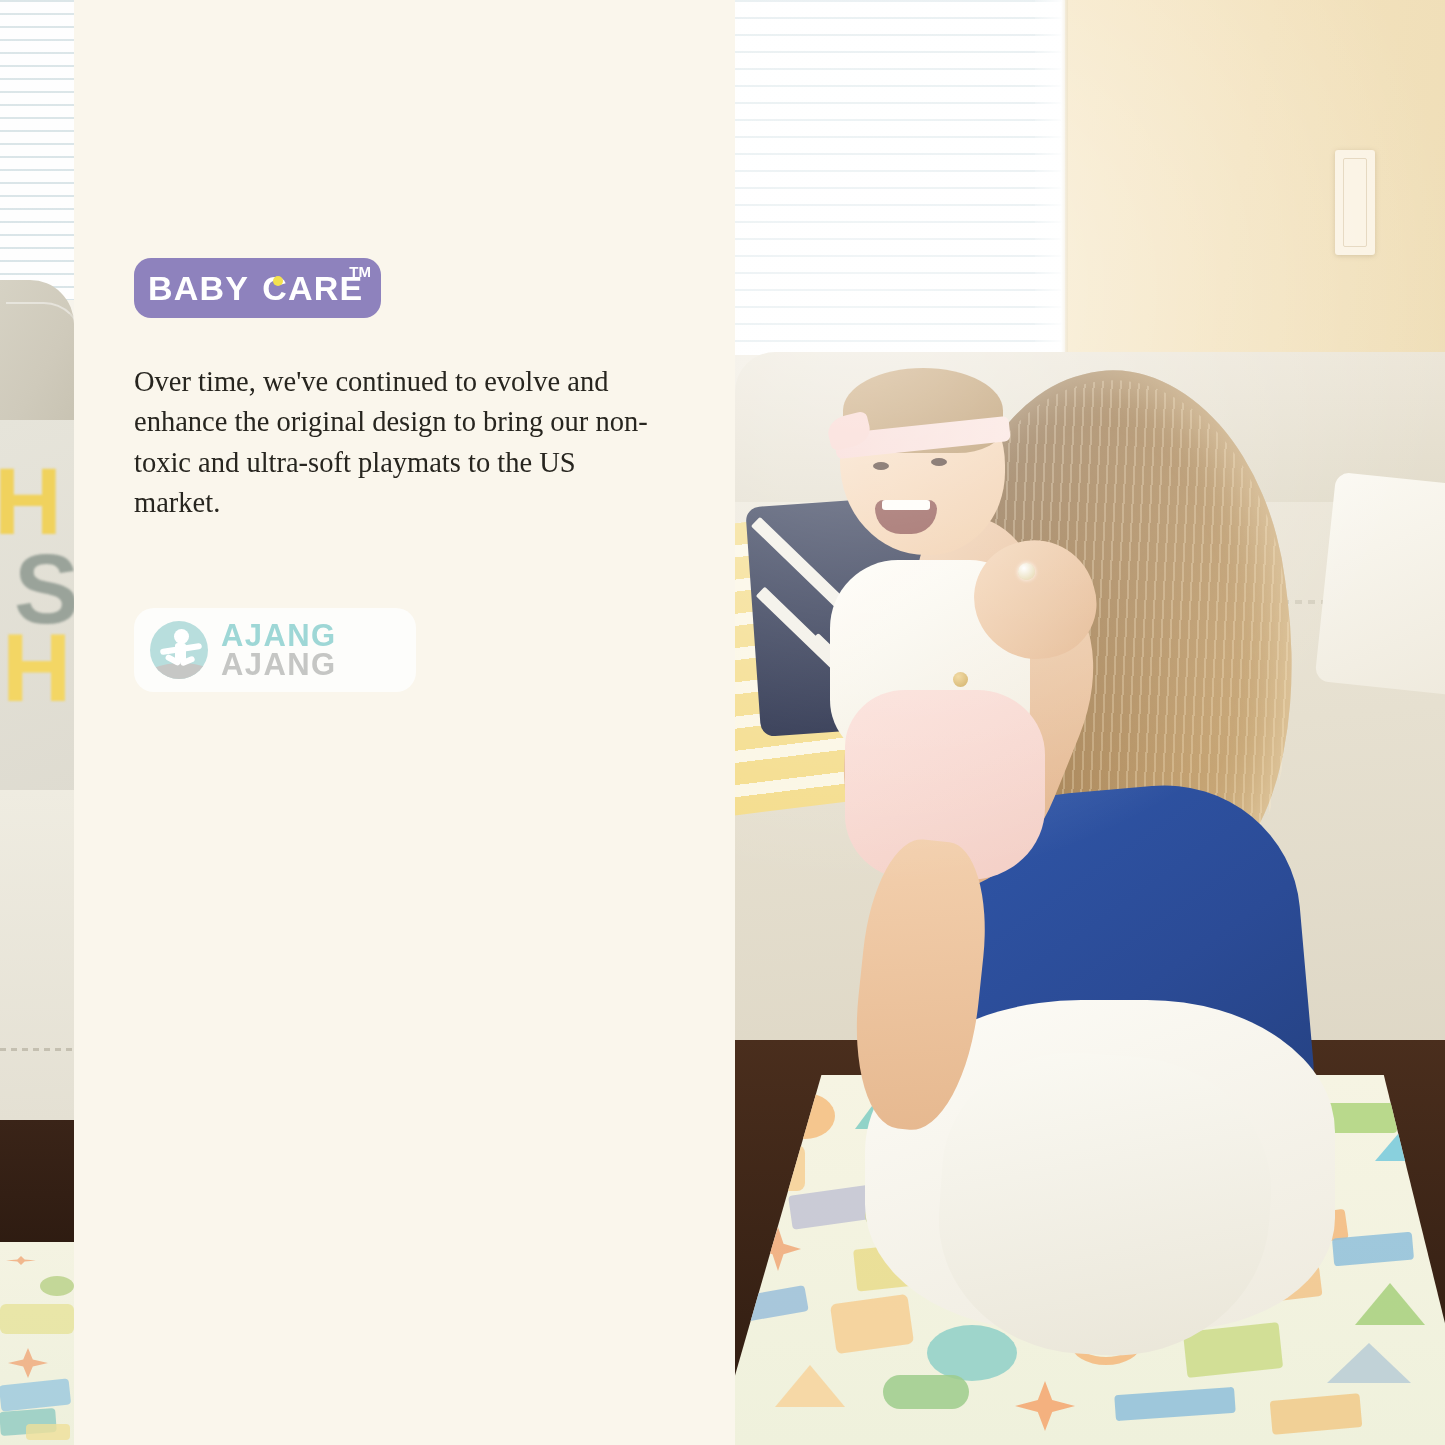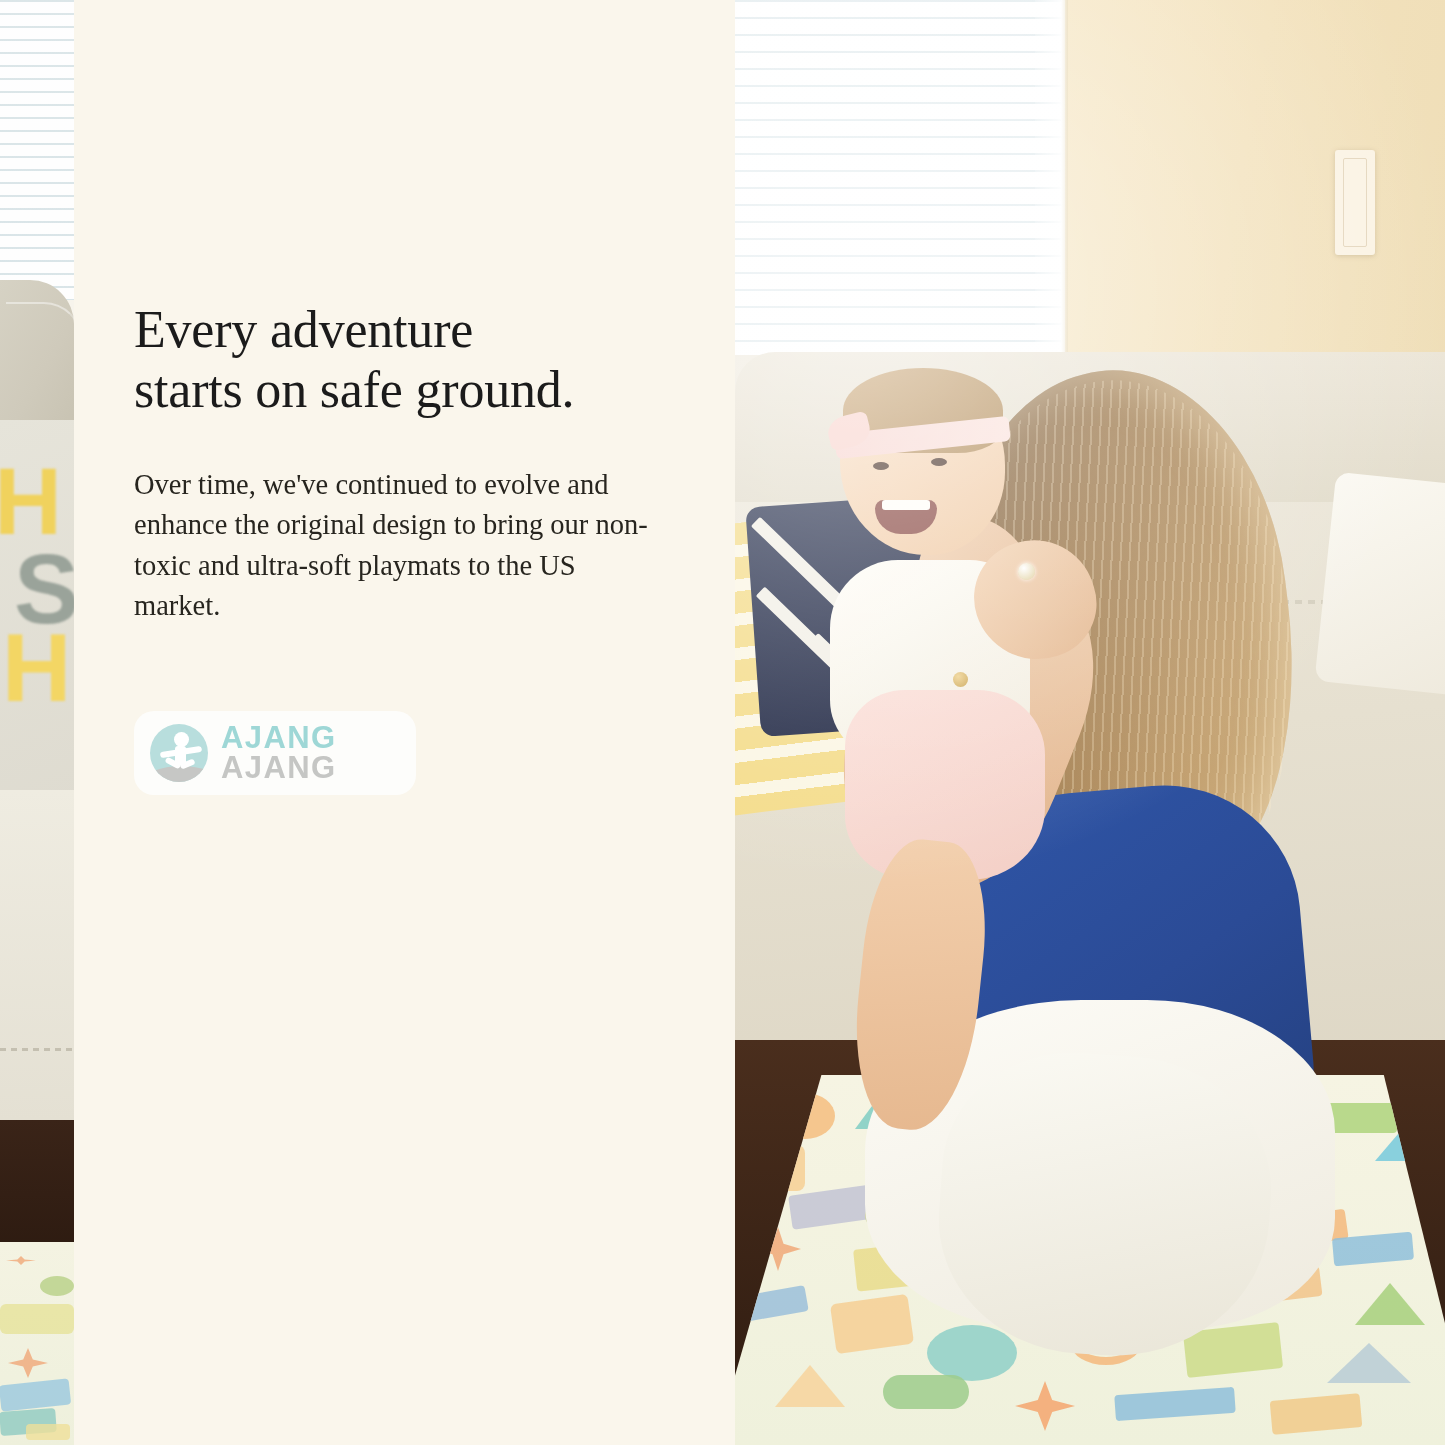--- a/index.html
+++ b/index.html
@@ -275,25 +275,32 @@
     <div class="ph-baby-leg"></div>
     <div class="ph-hand"></div>
     <div class="ph-ring"></div>
 
     <div class="ph-glow"></div>
   </div>
 
   <div class="panel">
     <div class="content">
 
-
-      <h1 class="headline">
-        <span>Every adventure</span><br>
-        <span>starts on safe ground.</span>
-      </h1>
+      <div class="badge">
+        <div class="badge-text">
+          <span>BABY</span>
+          <span class="c-wrap">
+            <span>C</span>
+            <span class="c-dot"></span>
+          </span>
+          <span>ARE</span>
+        </div>
+        <span class="tm">TM</span>
+      </div>
+
 
 
       <p class="body second" style="width:525px;">Over time, we've continued to evolve and enhance the original design to bring our non-toxic and ultra-soft playmats to the US market.</p>
 
       <div class="aj-logo">
         <div class="aj-circle">
           <span class="aj-hill"></span>
           <span class="aj-fig-arms"></span>
           <span class="aj-fig-head"></span>
           <span class="aj-fig-body"></span>

